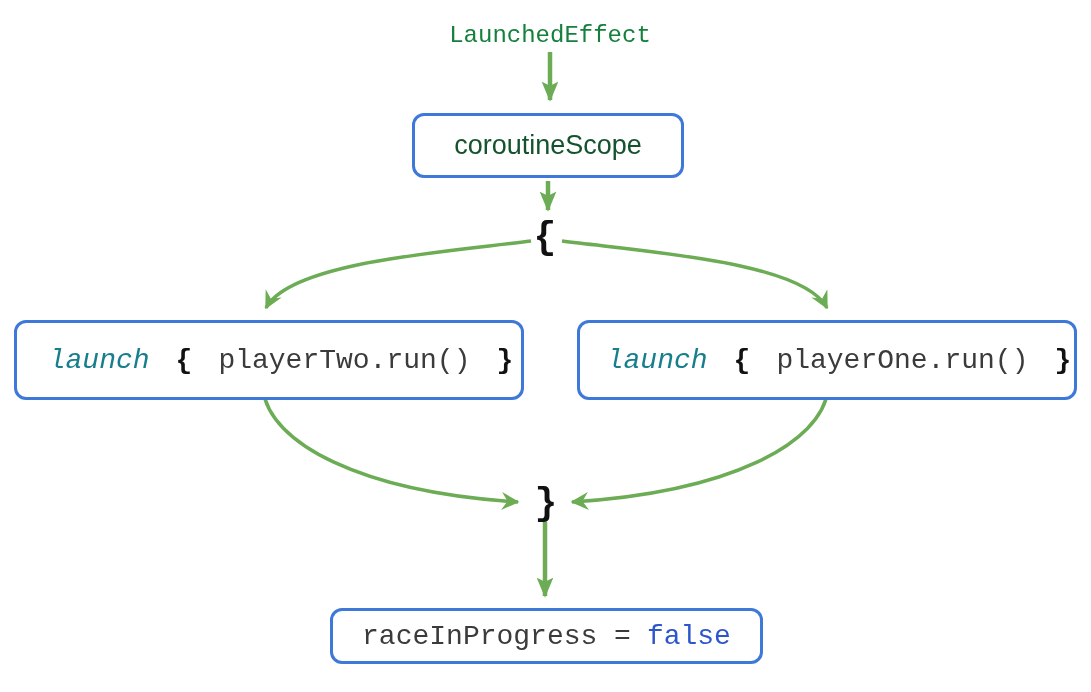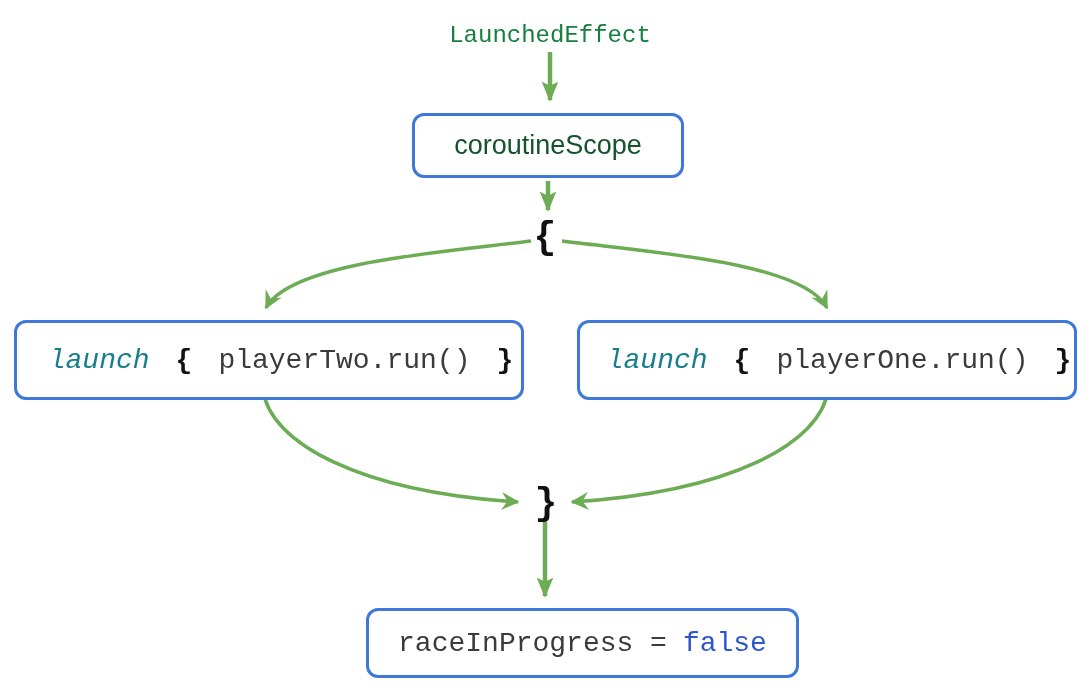--- a/index.html
+++ b/index.html
@@ -56,25 +56,24 @@
   .kw {
     color: #177e8e;
     font-style: italic;
   }
   .brace-b {
     color: #111111;
     font-weight: 700;
   }
   .result-node {
     left: 330px; top: 608px;
-    width: 433px; height: 70px;
+    width: 433px; height: 56px;
     font-size: 28px;
     color: #3b3b3b;
     gap: 16px;
-    margin-left: 36px;
   }
   .val { color: #2d55cd; }
   .floating-brace {
     position: absolute;
     transform: translate(-50%, -50%);
     font-size: 38px;
     font-weight: 700;
     color: #111111;
     line-height: 1;
     font-family: "Liberation Mono", monospace;

